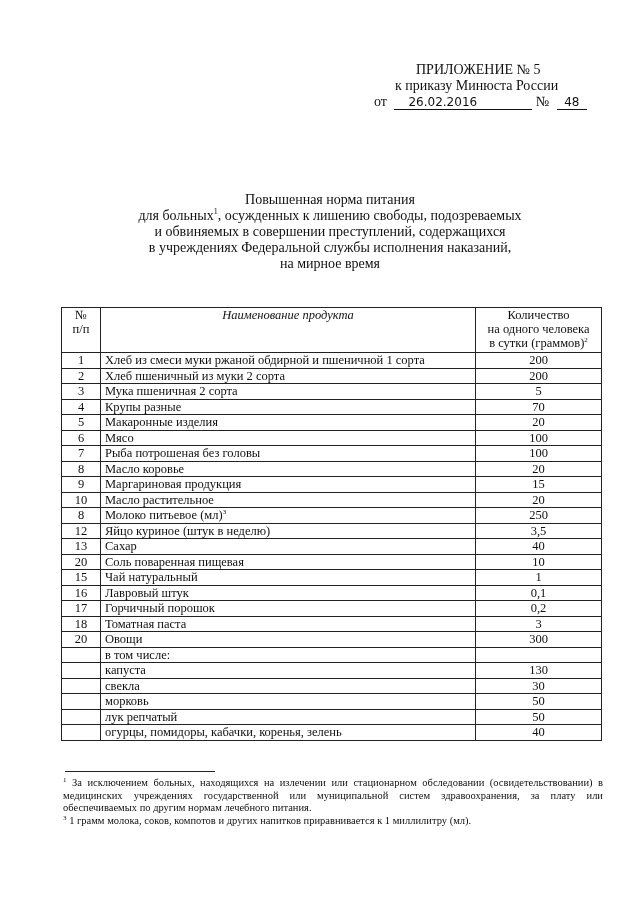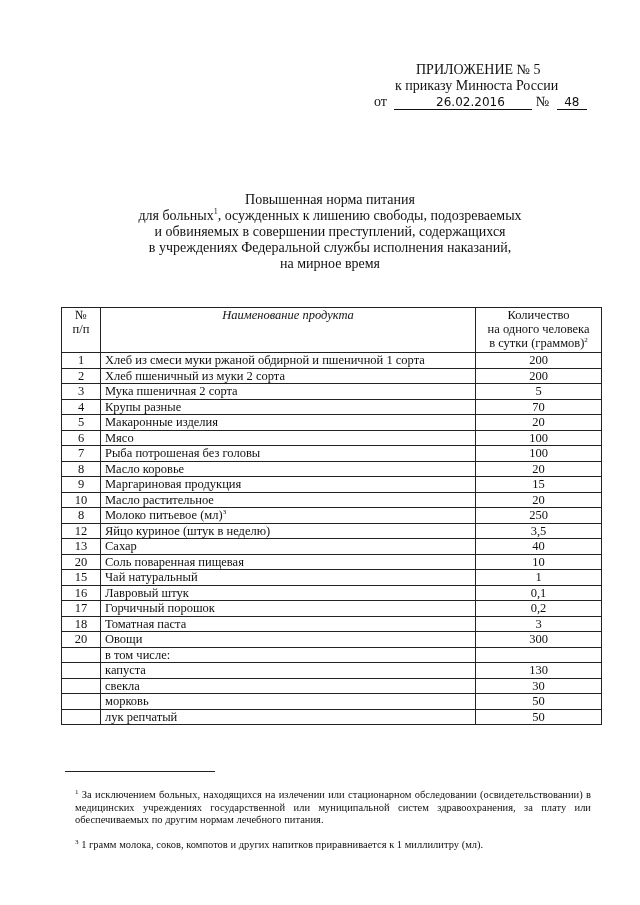--- a/index.html
+++ b/index.html
@@ -13,21 +13,21 @@
   }
   .appendix .line { white-space: nowrap; }
   .appendix .l1 { padding-left: 56px; }
   .appendix .l2 { padding-left: 35px; }
   .appendix .l3 { padding-left: 14px; }
   .blank {
     display: inline-block; border-bottom: 1px solid #111;
     font-family: "DejaVu Sans", sans-serif; font-size: 12px;
     line-height: 14px; text-align: center;
   }
-  .blank.date { width: 138px; margin-left: 4px; text-align: center; padding-left: 14px; box-sizing: border-box; }
+  .blank.date { width: 138px; margin-left: 4px; text-align: left; padding-left: 14px; box-sizing: border-box; }
   .blank.num { width: 30px; margin-left: 4px; }
 
   .title {
     position: absolute; left: 60px; top: 192px; width: 540px;
     text-align: center; font-size: 14px; line-height: 16px;
   }
   .title sup { font-size: 8px; }
 
   table.norms {
     position: absolute; left: 61px; top: 307px; width: 541px;
@@ -45,21 +45,21 @@
   sup { font-size: 7px; line-height: 0; }
 
   .fn-rule {
     position: absolute; left: 65px; top: 771px; width: 150px;
     border-top: 1px solid #222;
   }
   .footnotes {
     position: absolute; left: 63px; top: 777px; width: 540px;
     font-size: 10.5px; line-height: 12.5px; text-align: justify;
   }
-  .footnotes p { margin: 12px; }
+  .footnotes p { margin: 0; }
   .footnotes sup { font-size: 7px; }
 </style>
 </head>
 <body>
 
 <div class="appendix">
   <div class="line l1">ПРИЛОЖЕНИЕ № 5</div>
   <div class="line l2">к приказу Минюста России</div>
   <div class="line l3">
     <span>от</span>
@@ -206,20 +206,25 @@
       <tr>
         <td class="c1"></td>
         <td class="c2"><span>морковь</span></td>
         <td class="c3">50</td>
       </tr>
       <tr>
         <td class="c1"></td>
         <td class="c2"><span>лук репчатый</span></td>
         <td class="c3">50</td>
       </tr>
+      <tr>
+        <td class="c1"></td>
+        <td class="c2"><span>огурцы, помидоры, кабачки, коренья, зелень</span></td>
+        <td class="c3">40</td>
+      </tr>
     </tbody>
 </table>
 
 <div class="fn-rule"></div>
 <div class="footnotes" id="footnotes">
     <p><sup>1</sup> <span>За исключением больных, находящихся на излечении или стационарном обследовании (освидетельствовании) в медицинских учреждениях государственной или муниципальной систем здравоохранения, за плату или обеспечиваемых по другим нормам лечебного питания.</span></p>
     <p><sup>3</sup> <span>1 грамм молока, соков, компотов и других напитков приравнивается к 1 миллилитру (мл).</span></p>
   </div>
 
 </body></html>

